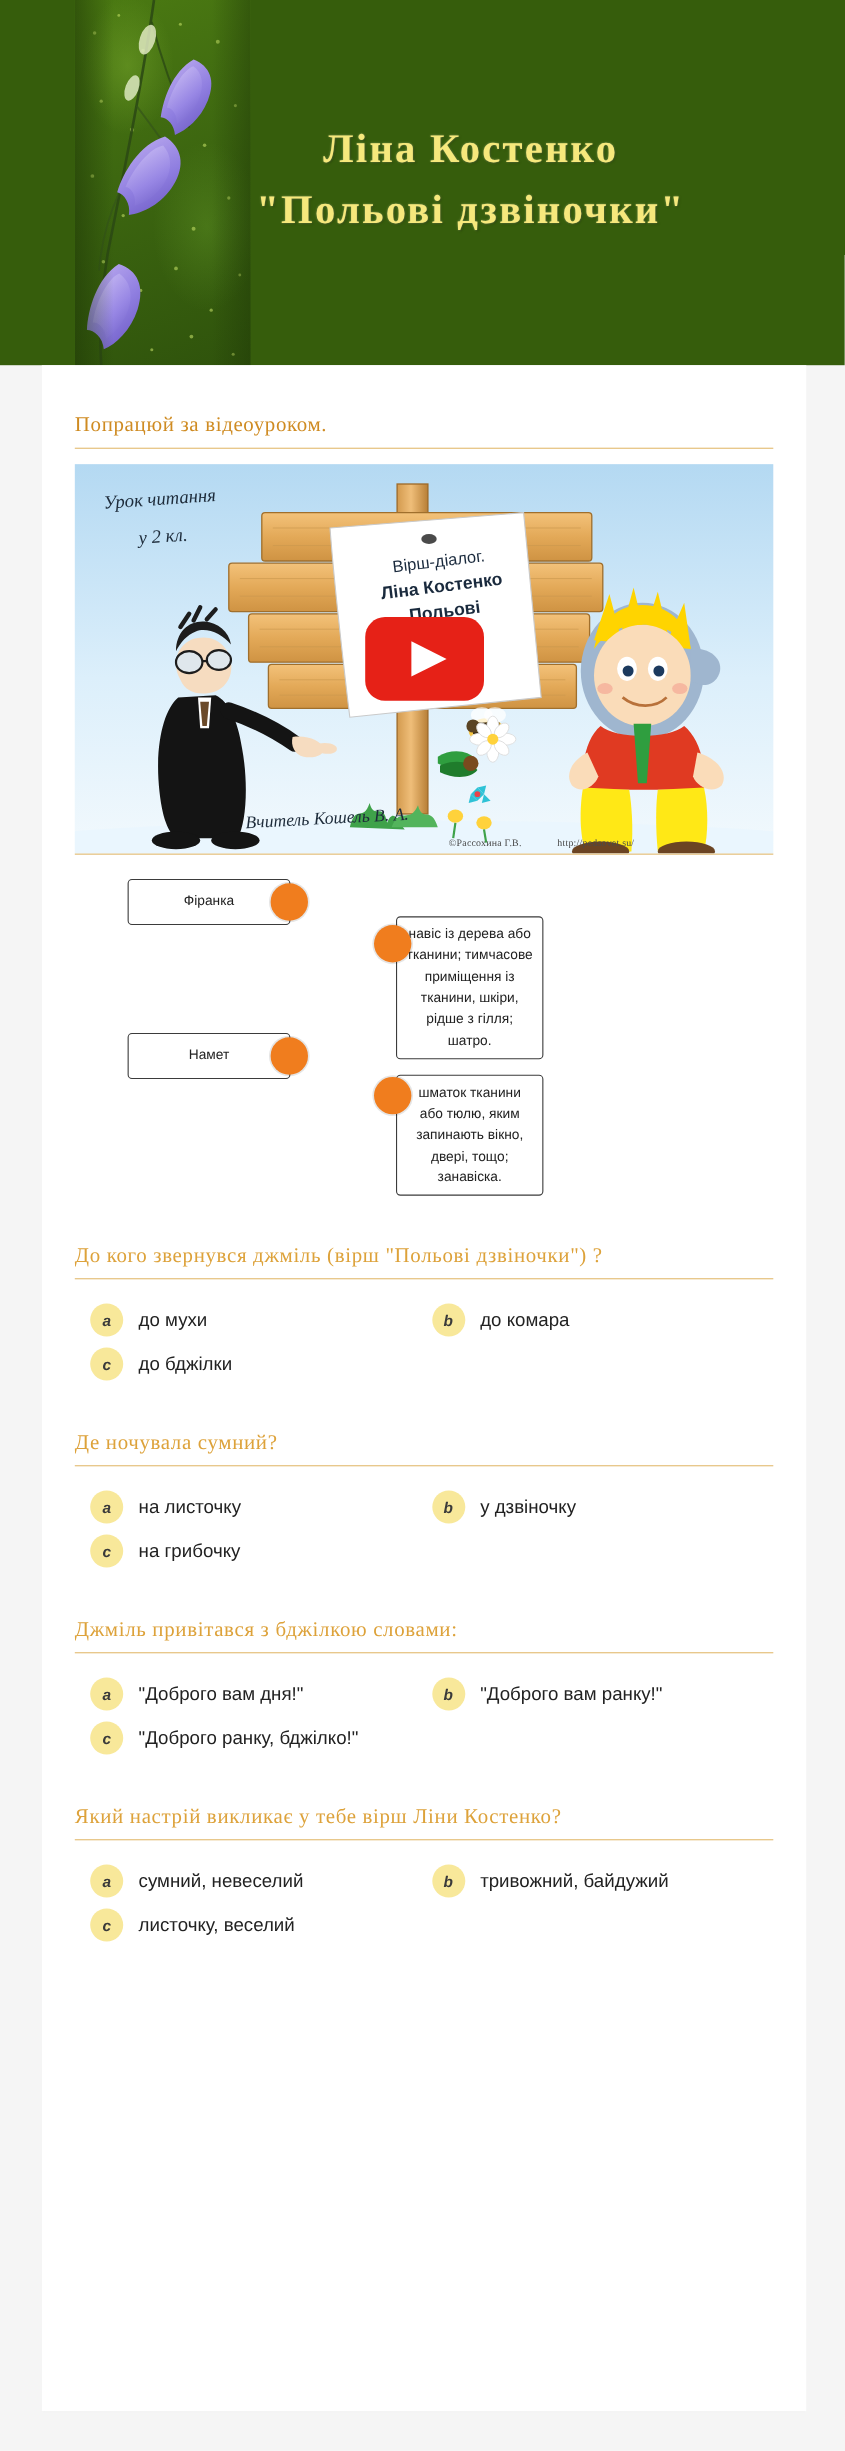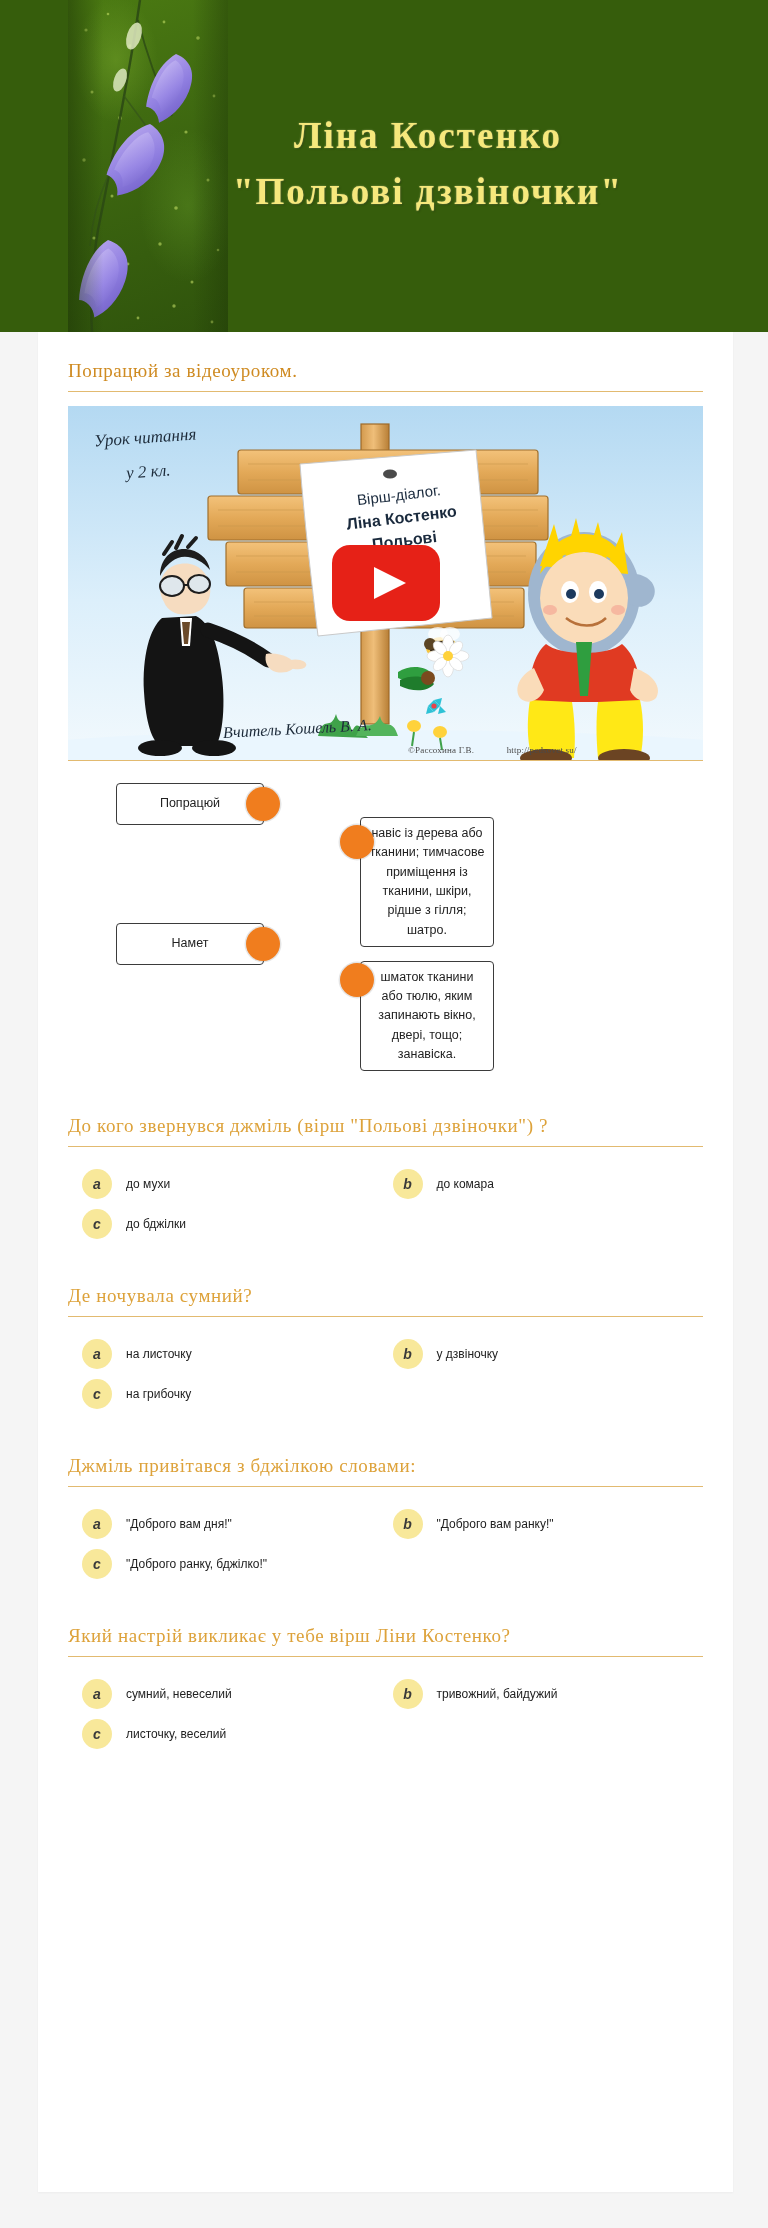--- a/index.html
+++ b/index.html
@@ -68,21 +68,21 @@
   
   .card {
     position: absolute;
     left: 38px; top: 332px;
     width: 695px;
     height: 1860px;
     background: #ffffff;
     box-shadow: 0 1px 2px rgba(0,0,0,.04);
   }
 
-  .inner { padding: 0 30px; }
+  .inner { padding: 16px 30px; }
 
   
   .sec-head {
     font-family: "Liberation Serif", serif;
     color: #cf8b22;
     font-size: 19px;
     letter-spacing: 0.6px;
     padding-top: 28px;
     padding-bottom: 9px;
   }
@@ -220,21 +220,21 @@
     align-items: center;
     justify-content: center;
     font-family: "Liberation Sans", sans-serif;
     font-size: 14px;
     font-weight: 700;
     font-style: italic;
     color: #3a3a3a;
   }
   .opt .txt {
     font-family: "Liberation Sans", sans-serif;
-    font-size: 12px;
+    font-size: 17px;
     color: #222;
   }
   .opt.full { grid-column: 1 / -1; }
 </style>
 </head>
 <body>
 
 <div id="page">
 
   <div class="banner">
@@ -458,21 +458,21 @@
 
         <div class="vid-credit">
           <span>©Рассохина Г.В.</span>
           <span class="url">http://pedsovet.su/</span>
         </div>
       </div>
 
       <div class="rule"></div>
 
       <div class="match">
-        <div class="mbox mterm t1">Попрацюй</div>
+        <div class="mbox mterm t1">Фіранка</div>
         <div class="mbox mterm t2">Намет</div>
         <div class="mbox mdef d1">навіс із дерева або тканини; тимчасове приміщення із тканини, шкіри, рідше з гілля; шатро.</div>
         <div class="mbox mdef d2">шматок тканини або тюлю, яким запинають вікно, двері, тощо; занавіска.</div>
         <div class="dot dt1"></div>
         <div class="dot dt2"></div>
         <div class="dot dd1"></div>
         <div class="dot dd2"></div>
       </div>
 
       <div class="qblock">

